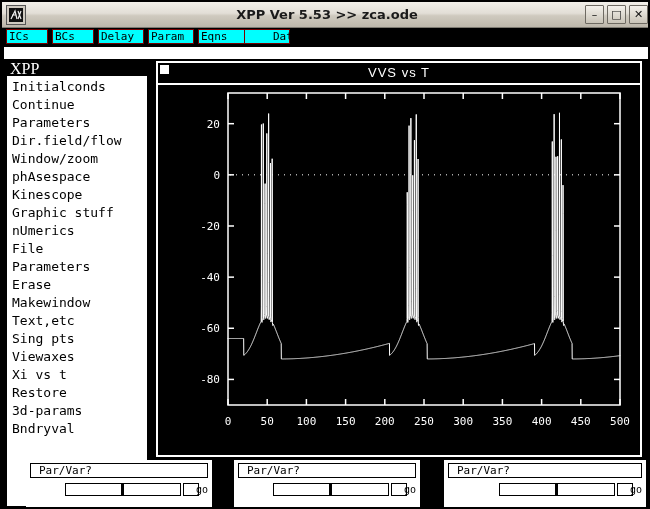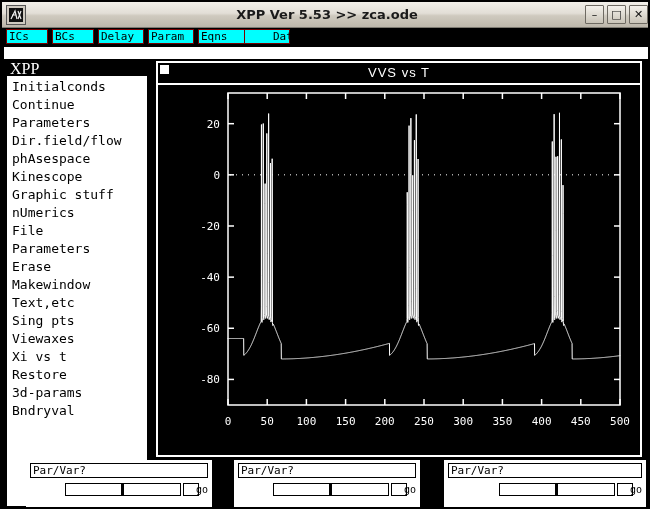--- a/index.html
+++ b/index.html
@@ -105,21 +105,21 @@
 
   
   .parpanel{
     position:absolute;top:432px;height:48px;
     background:#fff;border:1px solid #fff;box-sizing:border-box;
   }
   .parlabelbox{
     position:absolute;left:3px;top:2px;height:15px;
     background:#fff;border:1px solid #000;box-sizing:border-box;
     font-family:"DejaVu Sans Mono",monospace;font-size:11px;
-    line-height:13px;color:#000;padding-left:2px;
+    line-height:13px;color:#000;padding-left:8px;
   }
   .slider{
     position:absolute;height:13px;
     background:#fff;border:1px solid #000;box-sizing:border-box;
   }
   .sl-thumb{
     position:absolute;top:0;width:3px;height:11px;background:#000;
   }
   .gobtn{
     position:absolute;height:13px;width:16px;
@@ -165,20 +165,21 @@
 
     <div class="topstrip"></div>
 
     <div class="sidebar">
       <div class="side-hdr">XPP</div>
       <div class="side-list">
         <div class="side-item">Initialconds</div>
         <div class="side-item">Continue</div>
         <div class="side-item">Parameters</div>
         <div class="side-item">Dir.field/flow</div>
+        <div class="side-item">Window/zoom</div>
         <div class="side-item">phAsespace</div>
         <div class="side-item">Kinescope</div>
         <div class="side-item">Graphic stuff</div>
         <div class="side-item">nUmerics</div>
         <div class="side-item">File</div>
         <div class="side-item">Parameters</div>
         <div class="side-item">Erase</div>
         <div class="side-item">Makewindow</div>
         <div class="side-item">Text,etc</div>
         <div class="side-item">Sing pts</div>

